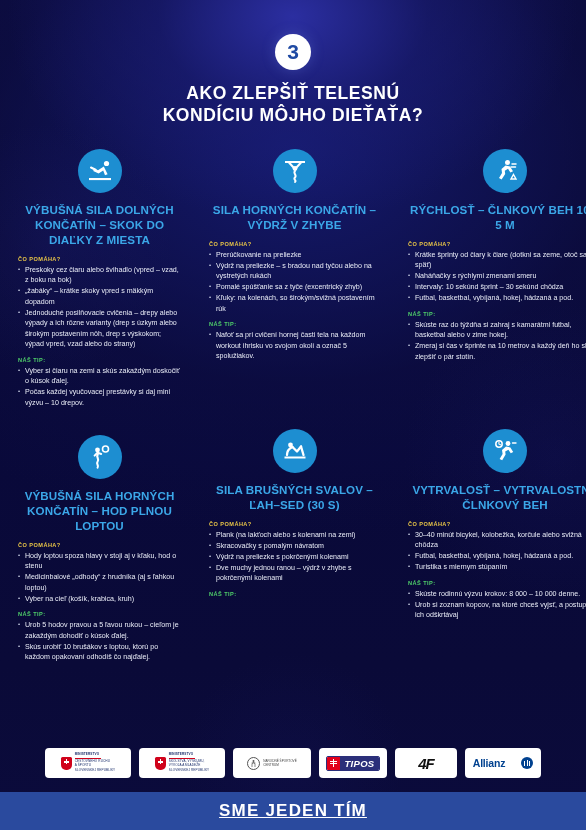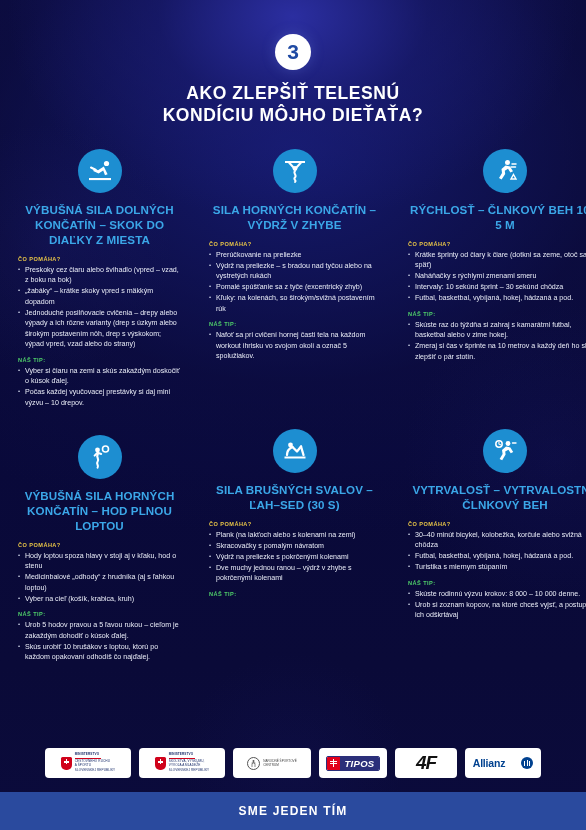--- a/index.html
+++ b/index.html
@@ -168,21 +168,21 @@
       linear-gradient(#fff,#fff) 0 2.2px / 100% 1.4px no-repeat,
       linear-gradient(#fff,#fff) 0 4.4px / 100% 1.4px no-repeat;
   }
   .tipos-badge .wd {
     background: #2b2f7a; color: #fff;
     font-size: 9.5px; font-weight: bold; font-style: italic;
     letter-spacing: .3px; padding: 0 4px;
     height: 100%; display: flex; align-items: center;
   }
   .fourf-txt {
-    font-size: 19px; font-weight: bold; font-style: italic;
+    font-size: 15px; font-weight: bold; font-style: italic;
     color: #111; letter-spacing: -1px;
   }
   .allianz-wrap { display: flex; align-items: flex-start; gap: 16px; }
   .allianz-txt { font-size: 10.5px; font-weight: bold; color: #00418f; letter-spacing: -.2px; }
   .allianz-mark {
     width: 12px; height: 12px; border-radius: 50%;
     background: #00418f; position: relative;
   }
   .allianz-mark::after {
     content: "";
@@ -194,22 +194,23 @@
       linear-gradient(#fff,#fff) 4.8px 1.6px / 1.2px 5.4px no-repeat;
   }
 
   .bottom-bar {
     position: absolute; left: 0; right: 0; bottom: 0;
     height: 38px; background: #2a4a9e;
     display: flex; align-items: center; justify-content: center;
     z-index: 5;
   }
   .bottom-bar span {
-    color: #ffffff; font-size: 12px; font-weight: bold;
+    color: #ffffff; font-size: 17px; font-weight: bold;
     letter-spacing: 1.2px;
+    text-decoration: underline;
   }
 </style>
 </head>
 <body>
 
 <div class="page">
 
   <div class="header">
     <div class="badge">3</div>
     <div class="head-title">

